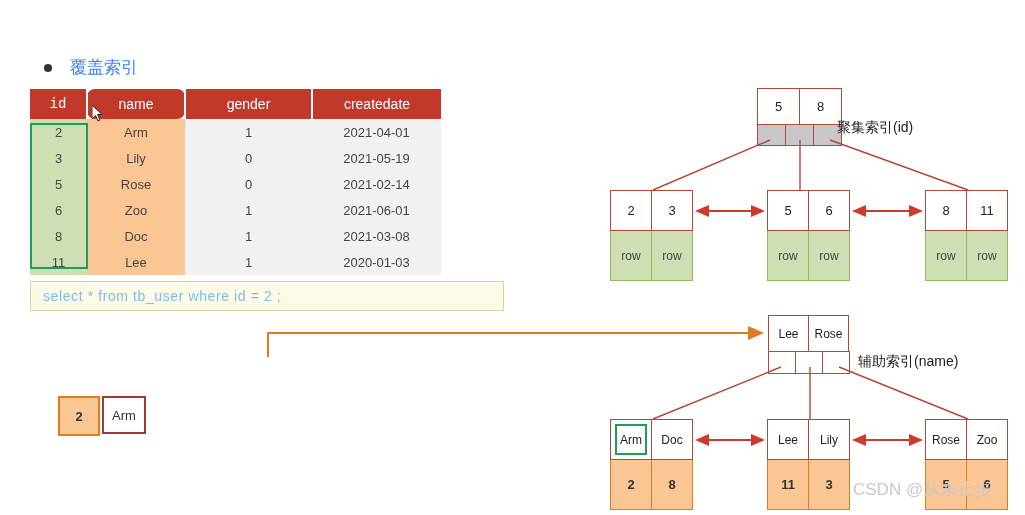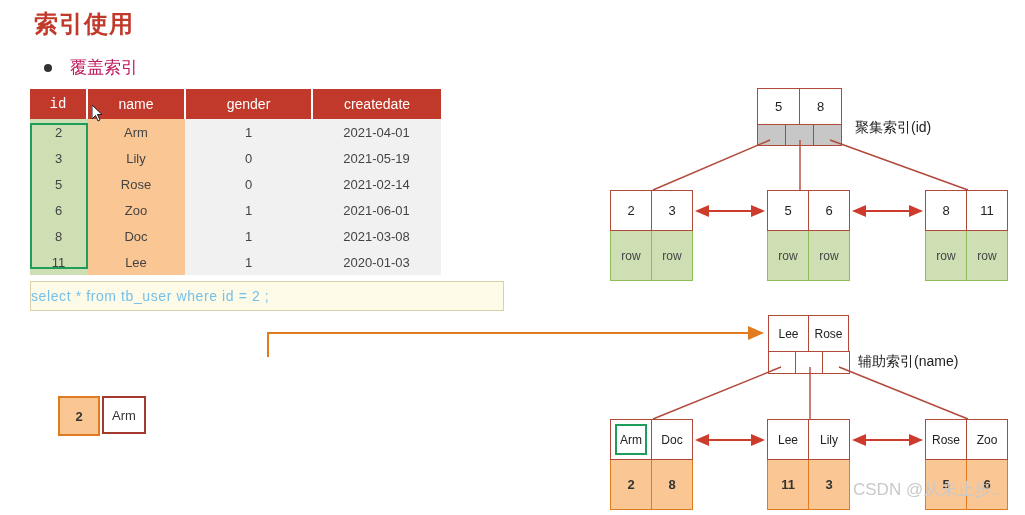--- a/index.html
+++ b/index.html
@@ -39,21 +39,21 @@
   }
   .bullet-dot {
     width: 8px;
     height: 8px;
     border-radius: 50%;
     background: #333;
     display: inline-block;
   }
   .bullet-label {
     font-size: 17px;
-    color: #be185d;
+    color: #3b82f6;
   }
   
   .data-table {
     position: absolute;
     left: 30px;
     top: 89px;
     border-collapse: collapse;
     font-size: 13px;
   }
   .data-table th {
@@ -67,21 +67,21 @@
   }
   .data-table th:last-child { border-right: none; }
   .data-table td {
     text-align: center;
     padding: 3px 0;
     color: #444;
     font-size: 13px;
     height: 20px;
   }
   .col-id   { width: 56px; font-family: Liberation Mono, monospace; }
-  .col-name { width: 96px; }
+  .col-name { width: 96px; border-radius: 8px; }
   .col-gender { width: 125px; }
   .col-date { width: 128px; margin-left: 32px; }
   .cell-id   { background: #cfdfb4; color: #555; }
   .cell-name { background: #fac694; color: #444; }
   .cell-plain{ background: #f1f1f1; color: #555; }
   .hl-green-col {
     position: absolute;
     left: 30px;
     top: 123px;
     width: 58px;
@@ -113,20 +113,21 @@
   .sql-box {
     position: absolute;
     background: #fdfbe8;
     border: 1px solid #d9d1a8;
     box-sizing: border-box;
     color: #76c0e8;
     font-size: 14px;
     letter-spacing: 0.6px;
     display: flex;
     align-items: center;
+    padding-left: 12px;
   }
   #sql-1 { left: 30px; top: 281px; width: 474px; height: 30px; }
   #sql-2 { left: 30px; top: 357px; width: 474px; height: 32px; }
   
   .res-cell {
     position: absolute;
     box-sizing: border-box;
     display: flex;
     align-items: center;
     justify-content: center;
@@ -184,21 +185,21 @@
     left: 4px; top: 4px; right: 4px; bottom: 4px;
     border: 2px solid #1e9e5a;
     box-sizing: border-box;
   }
   
   .tree-label {
     position: absolute;
     font-size: 14px;
     color: #222;
   }
-  #label-clustered { left: 855px; top: 119px; }
+  #label-clustered { left: 837px; top: 119px; }
   #label-secondary { left: 858px; top: 353px; }
   
   svg.overlay {
     position: absolute;
     left: 0; top: 0;
     width: 1025px;
     height: 515px;
     pointer-events: none;
   }
   
@@ -209,21 +210,20 @@
     font-size: 17px;
     color: #c9c9c9;
     white-space: nowrap;
   }
 </style>
 </head>
 <body>
 
 <div id="root">
 
-  <div class="page-title">索引使用</div>
   <div class="bullet-row">
     <span class="bullet-dot"></span>
     <span class="bullet-label">覆盖索引</span>
   </div>
 
   <table class="data-table">
     <thead>
       <tr>
         <th class="col-id">id</th>
         <th class="col-name">name</th>

